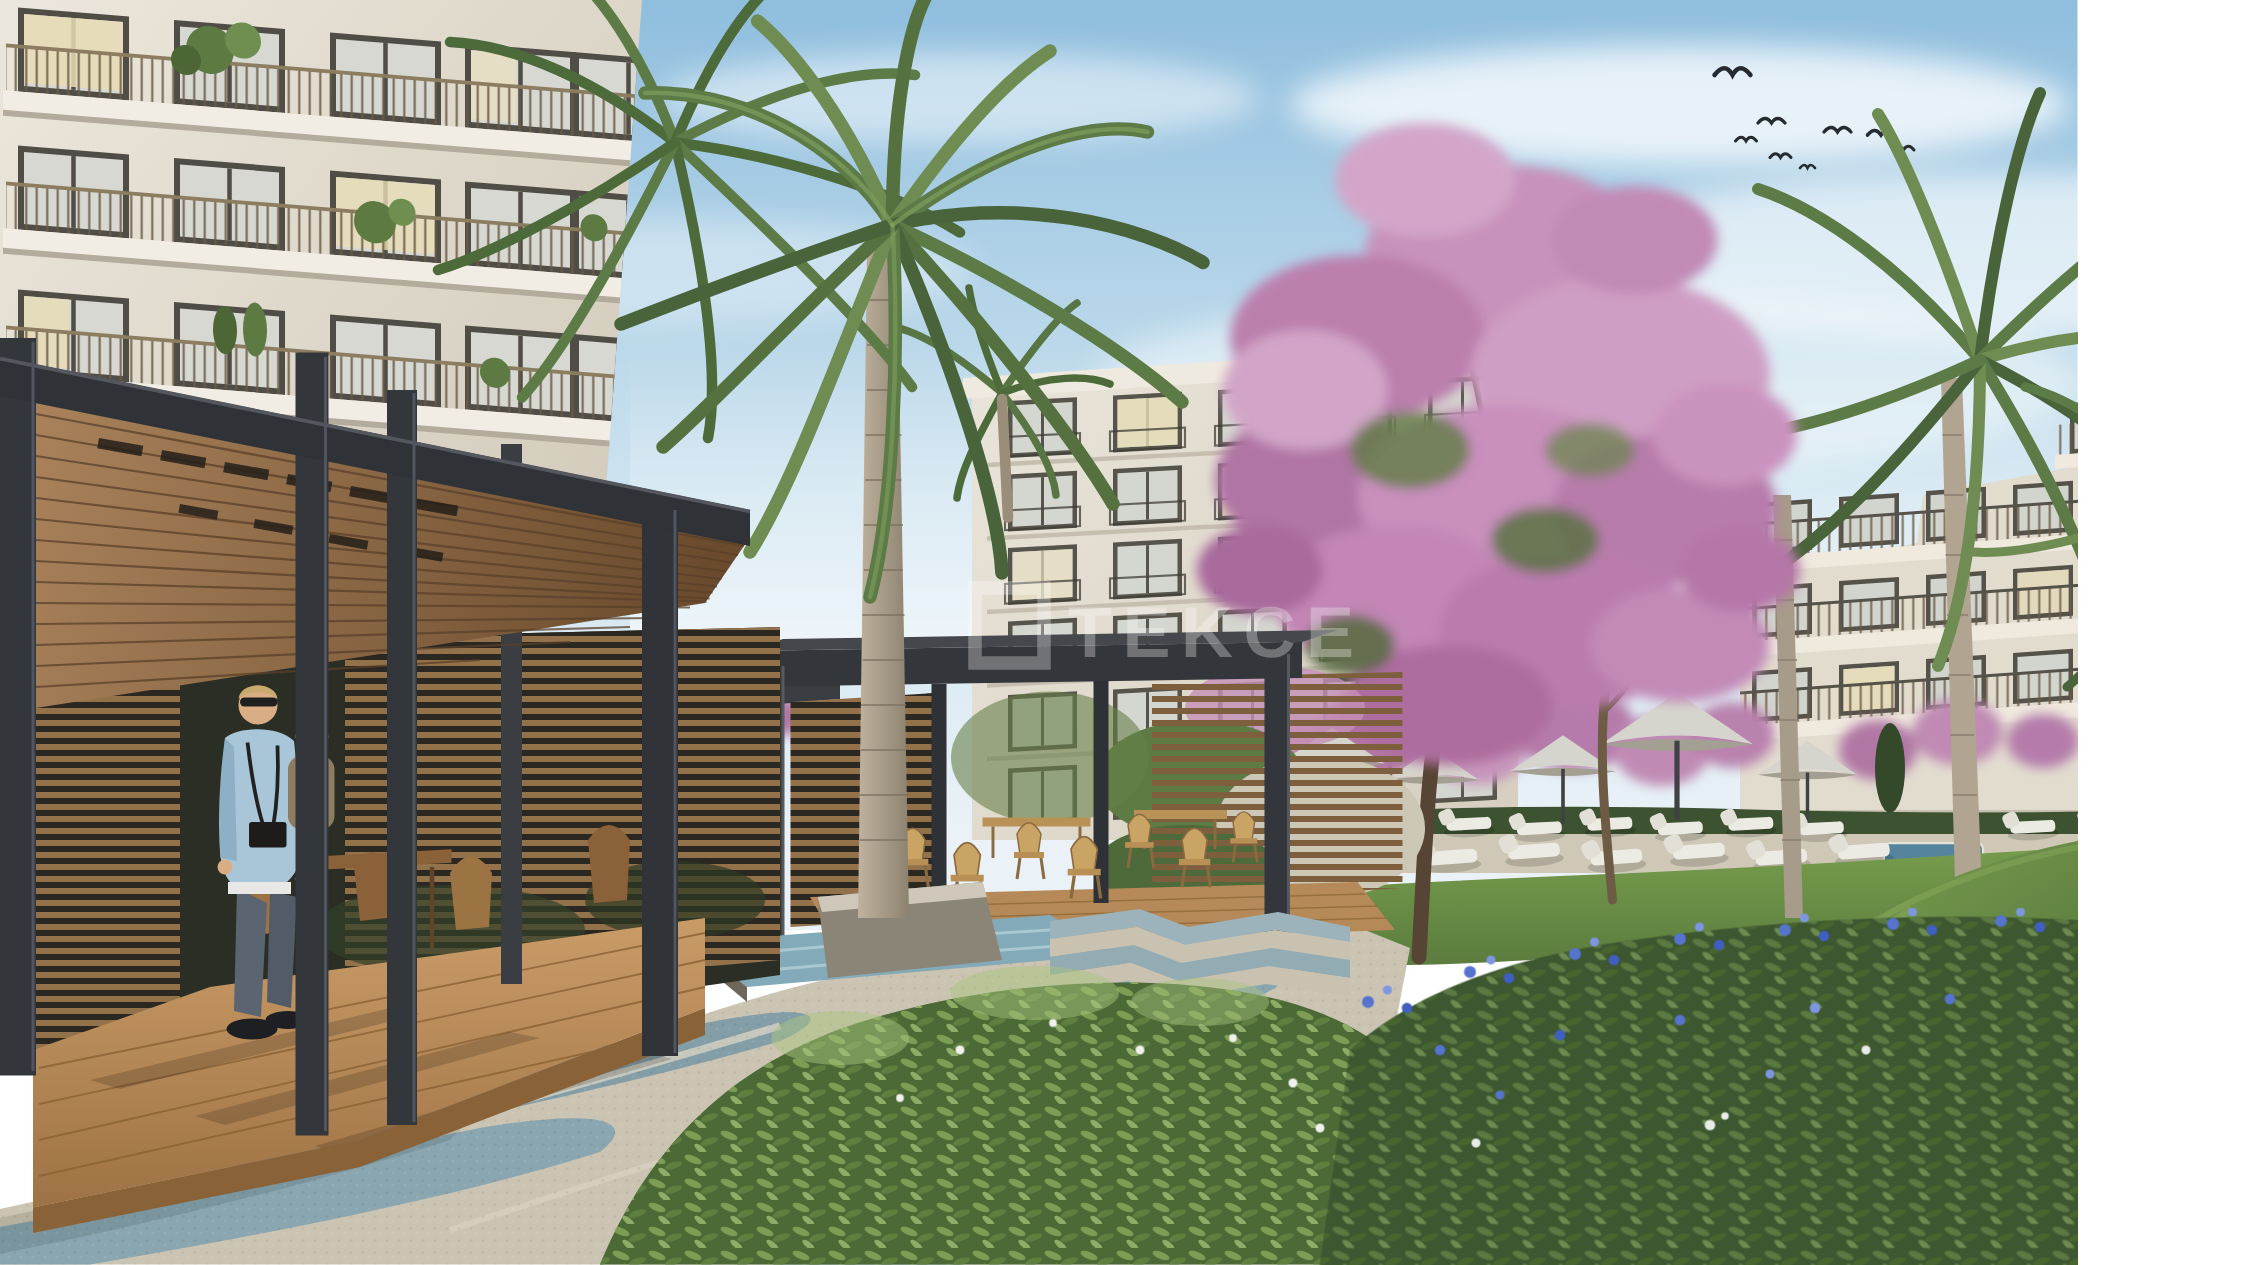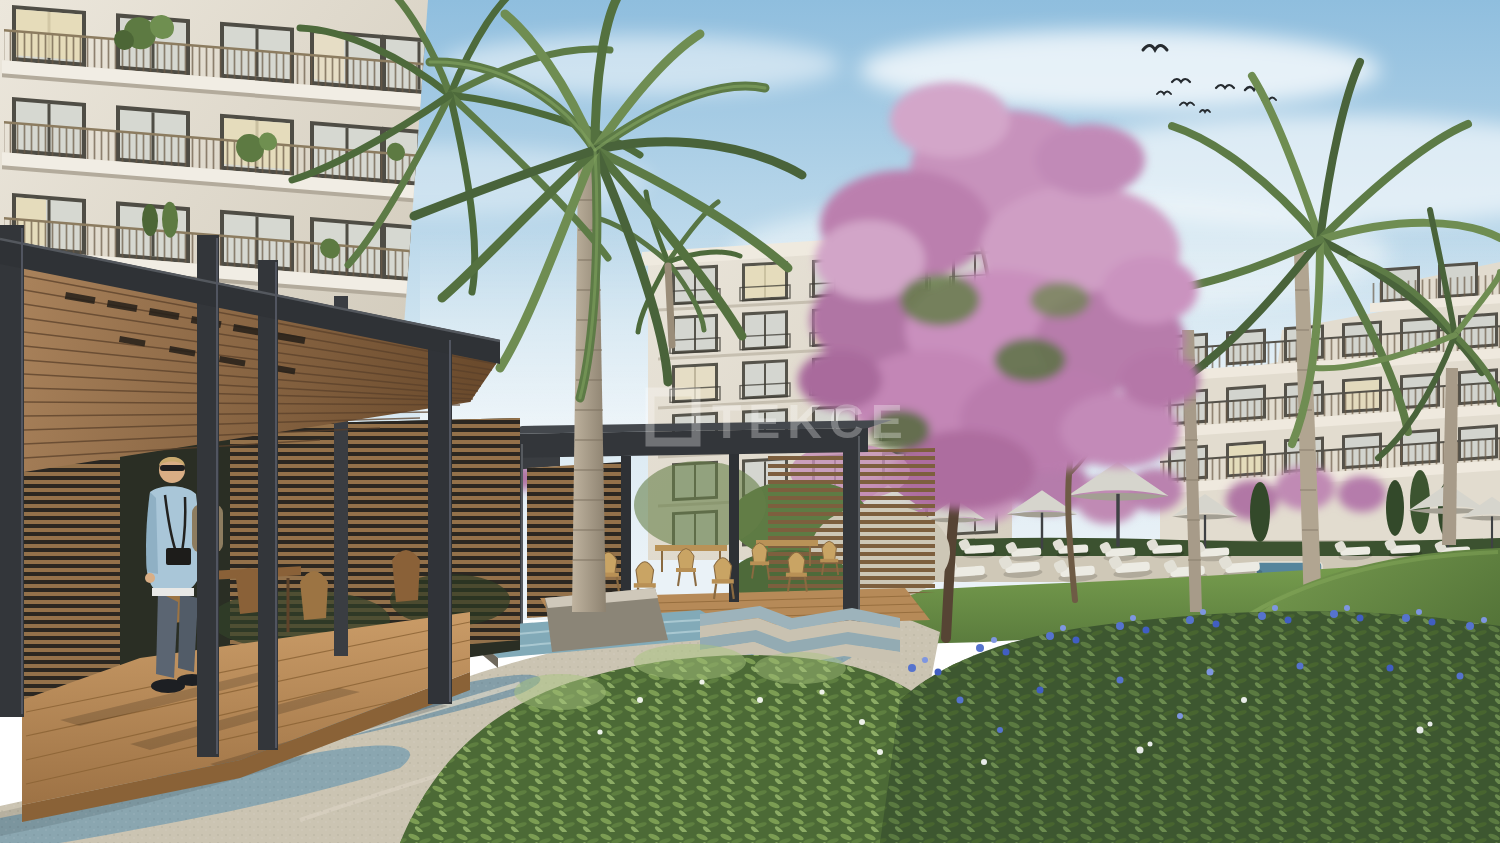--- a/index.html
+++ b/index.html
@@ -1,16 +1,16 @@
 <!DOCTYPE html>
 <html><head>
 <meta charset="utf-8">
 <style>
   html,body{margin:0;padding:0;background:#fff;}
-  .stage{width:1500px;height:843px;overflow:hidden;position:relative;}
+  .stage{width:1385px;height:843px;overflow:hidden;position:relative;}
   svg{display:block;}
   .wm-text{font-family:"Liberation Sans","DejaVu Sans",sans-serif;font-weight:700;font-size:48px;letter-spacing:7px;}
 </style>
 </head>
 <body>
 
 <div class="stage">
 <svg width="1500" height="843" viewBox="0 0 1500 843">
 <defs>
   <linearGradient id="skyGrad" x1="0" y1="0" x2="0" y2="560" gradientUnits="userSpaceOnUse">

